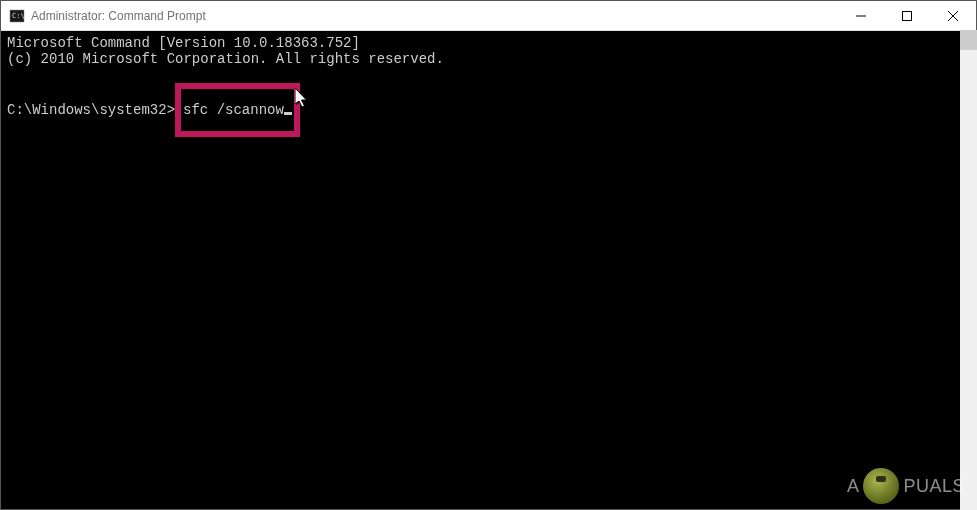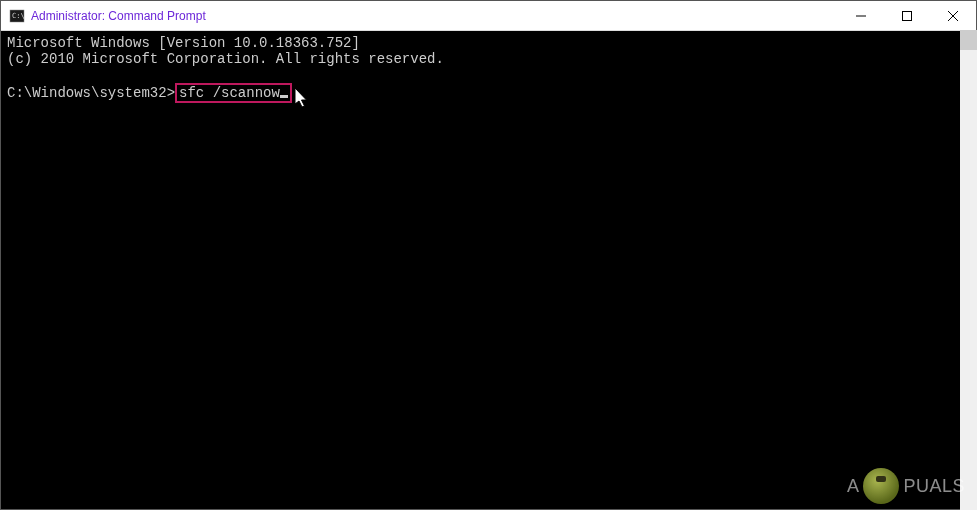--- a/index.html
+++ b/index.html
@@ -34,21 +34,21 @@
       width: 16px;
       height: 16px;
       margin-left: 8px;
       margin-right: 6px;
       display: flex;
       align-items: center;
       justify-content: center;
     }
     .title-text {
       font-size: 12px;
-      color: #6d28d9;
+      color: #737373;
       flex: 1;
     }
     .window-controls {
       display: flex;
       height: 100%;
     }
     .window-control {
       width: 46px;
       height: 100%;
       display: flex;
@@ -76,23 +76,23 @@
       background: #f0f0f0;
     }
     .scrollbar-thumb {
       width: 100%;
       height: 20px;
       background: #cdcdcd;
       position: absolute;
       top: 0;
     }
     .highlight-box {
-      border: 2px solid #be185d;
+      border: 6px solid #be185d;
       display: inline-block;
-      padding: 0 2px;
+      padding: 13px 2px;
     }
     .cursor-block {
       display: inline-block;
       width: 8px;
       height: 3px;
       background: #cccccc;
       vertical-align: baseline;
       margin-bottom: -1px;
     }
     .mouse-cursor {
@@ -166,21 +166,21 @@
       </div>
       <div class="window-control close">
         <svg width="10" height="10" viewBox="0 0 10 10">
             <line x1="0" y1="0" x2="10" y2="10" stroke="#000" stroke-width="1"></line>
             <line x1="10" y1="0" x2="0" y2="10" stroke="#000" stroke-width="1"></line>
           </svg>
       </div>
     </div>
   </div>
 
-  <div class="terminal-body"><span class="line">Microsoft Windows [Version 10.0.18363.752]</span><span class="line">(c) 2010 Microsoft Corporation. All rights reserved.</span><span class="line"> </span><span class="line"><span>C:\Windows\system32&gt;</span><span class="highlight-box"><span>sfc /scannow</span><span class="cursor-block"></span></span></span></div>
+  <div class="terminal-body"><span class="line">Microsoft Command [Version 10.0.18363.752]</span><span class="line">(c) 2010 Microsoft Corporation. All rights reserved.</span><span class="line"> </span><span class="line"><span>C:\Windows\system32&gt;</span><span class="highlight-box"><span>sfc /scannow</span><span class="cursor-block"></span></span></span></div>
 
   <div class="scrollbar">
     <div class="scrollbar-thumb"></div>
   </div>
 
   <div class="watermark">
     <span>A</span>
     <div class="watermark-logo"></div>
     <span>PUALS</span>
   </div>

